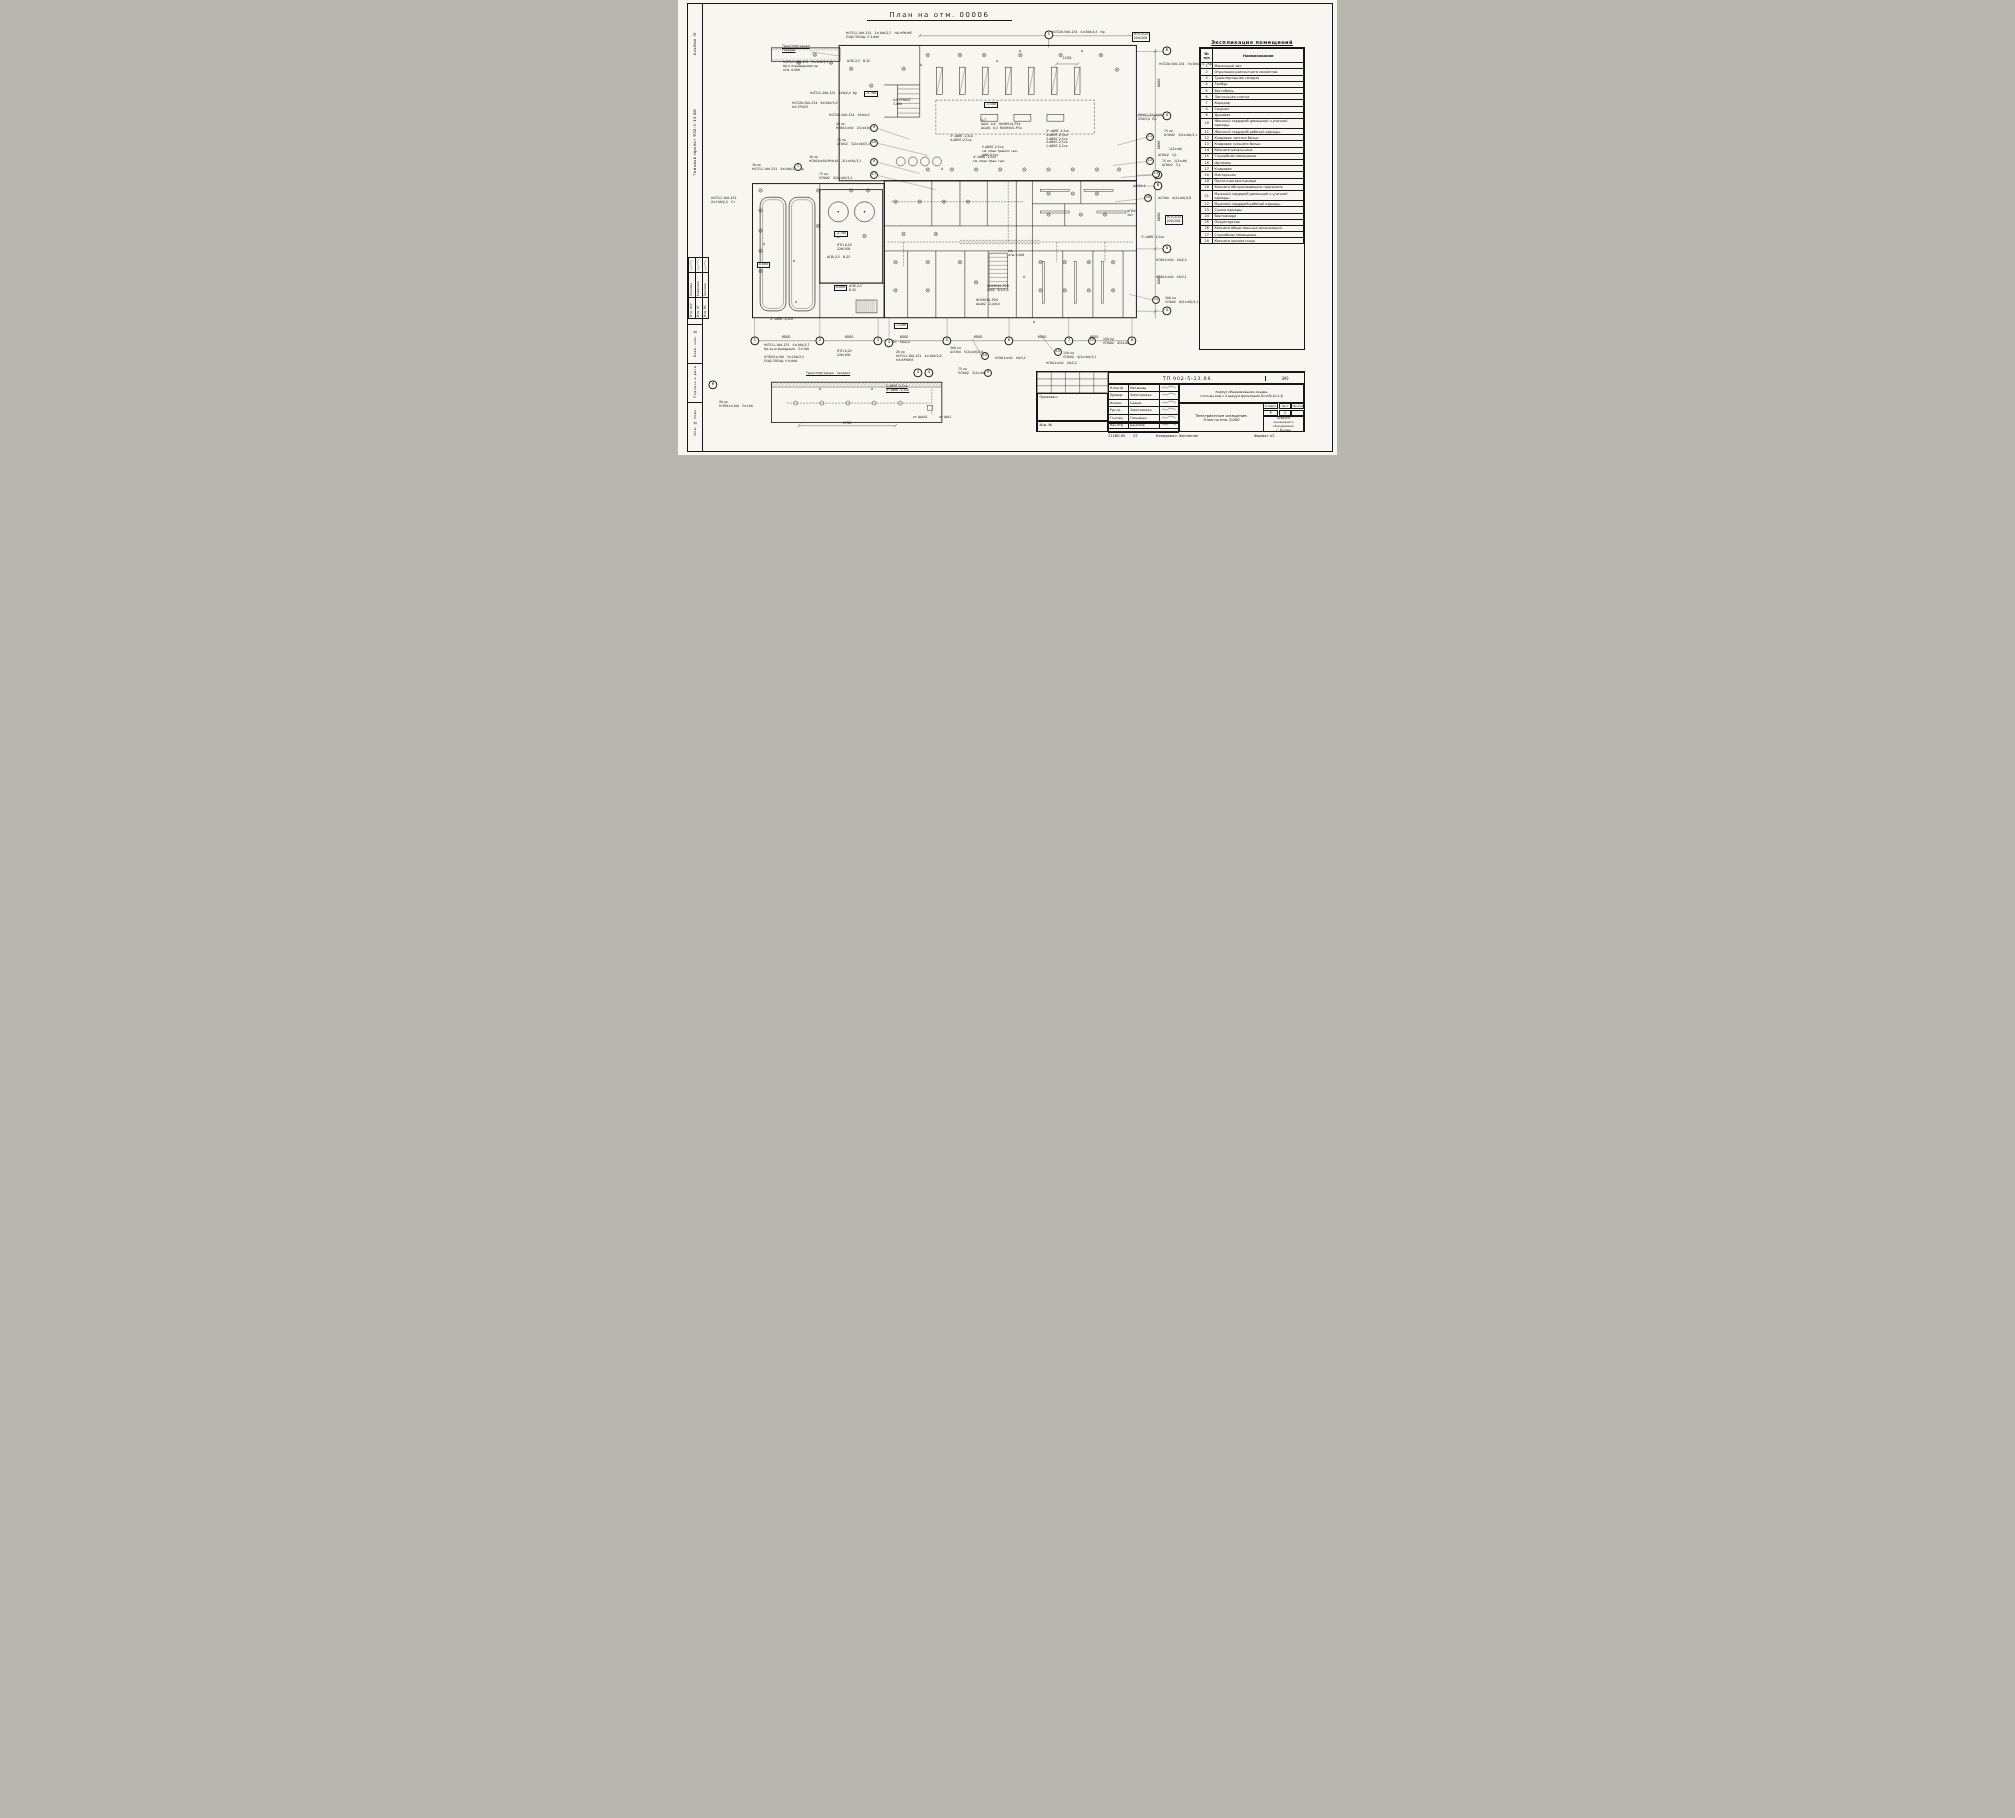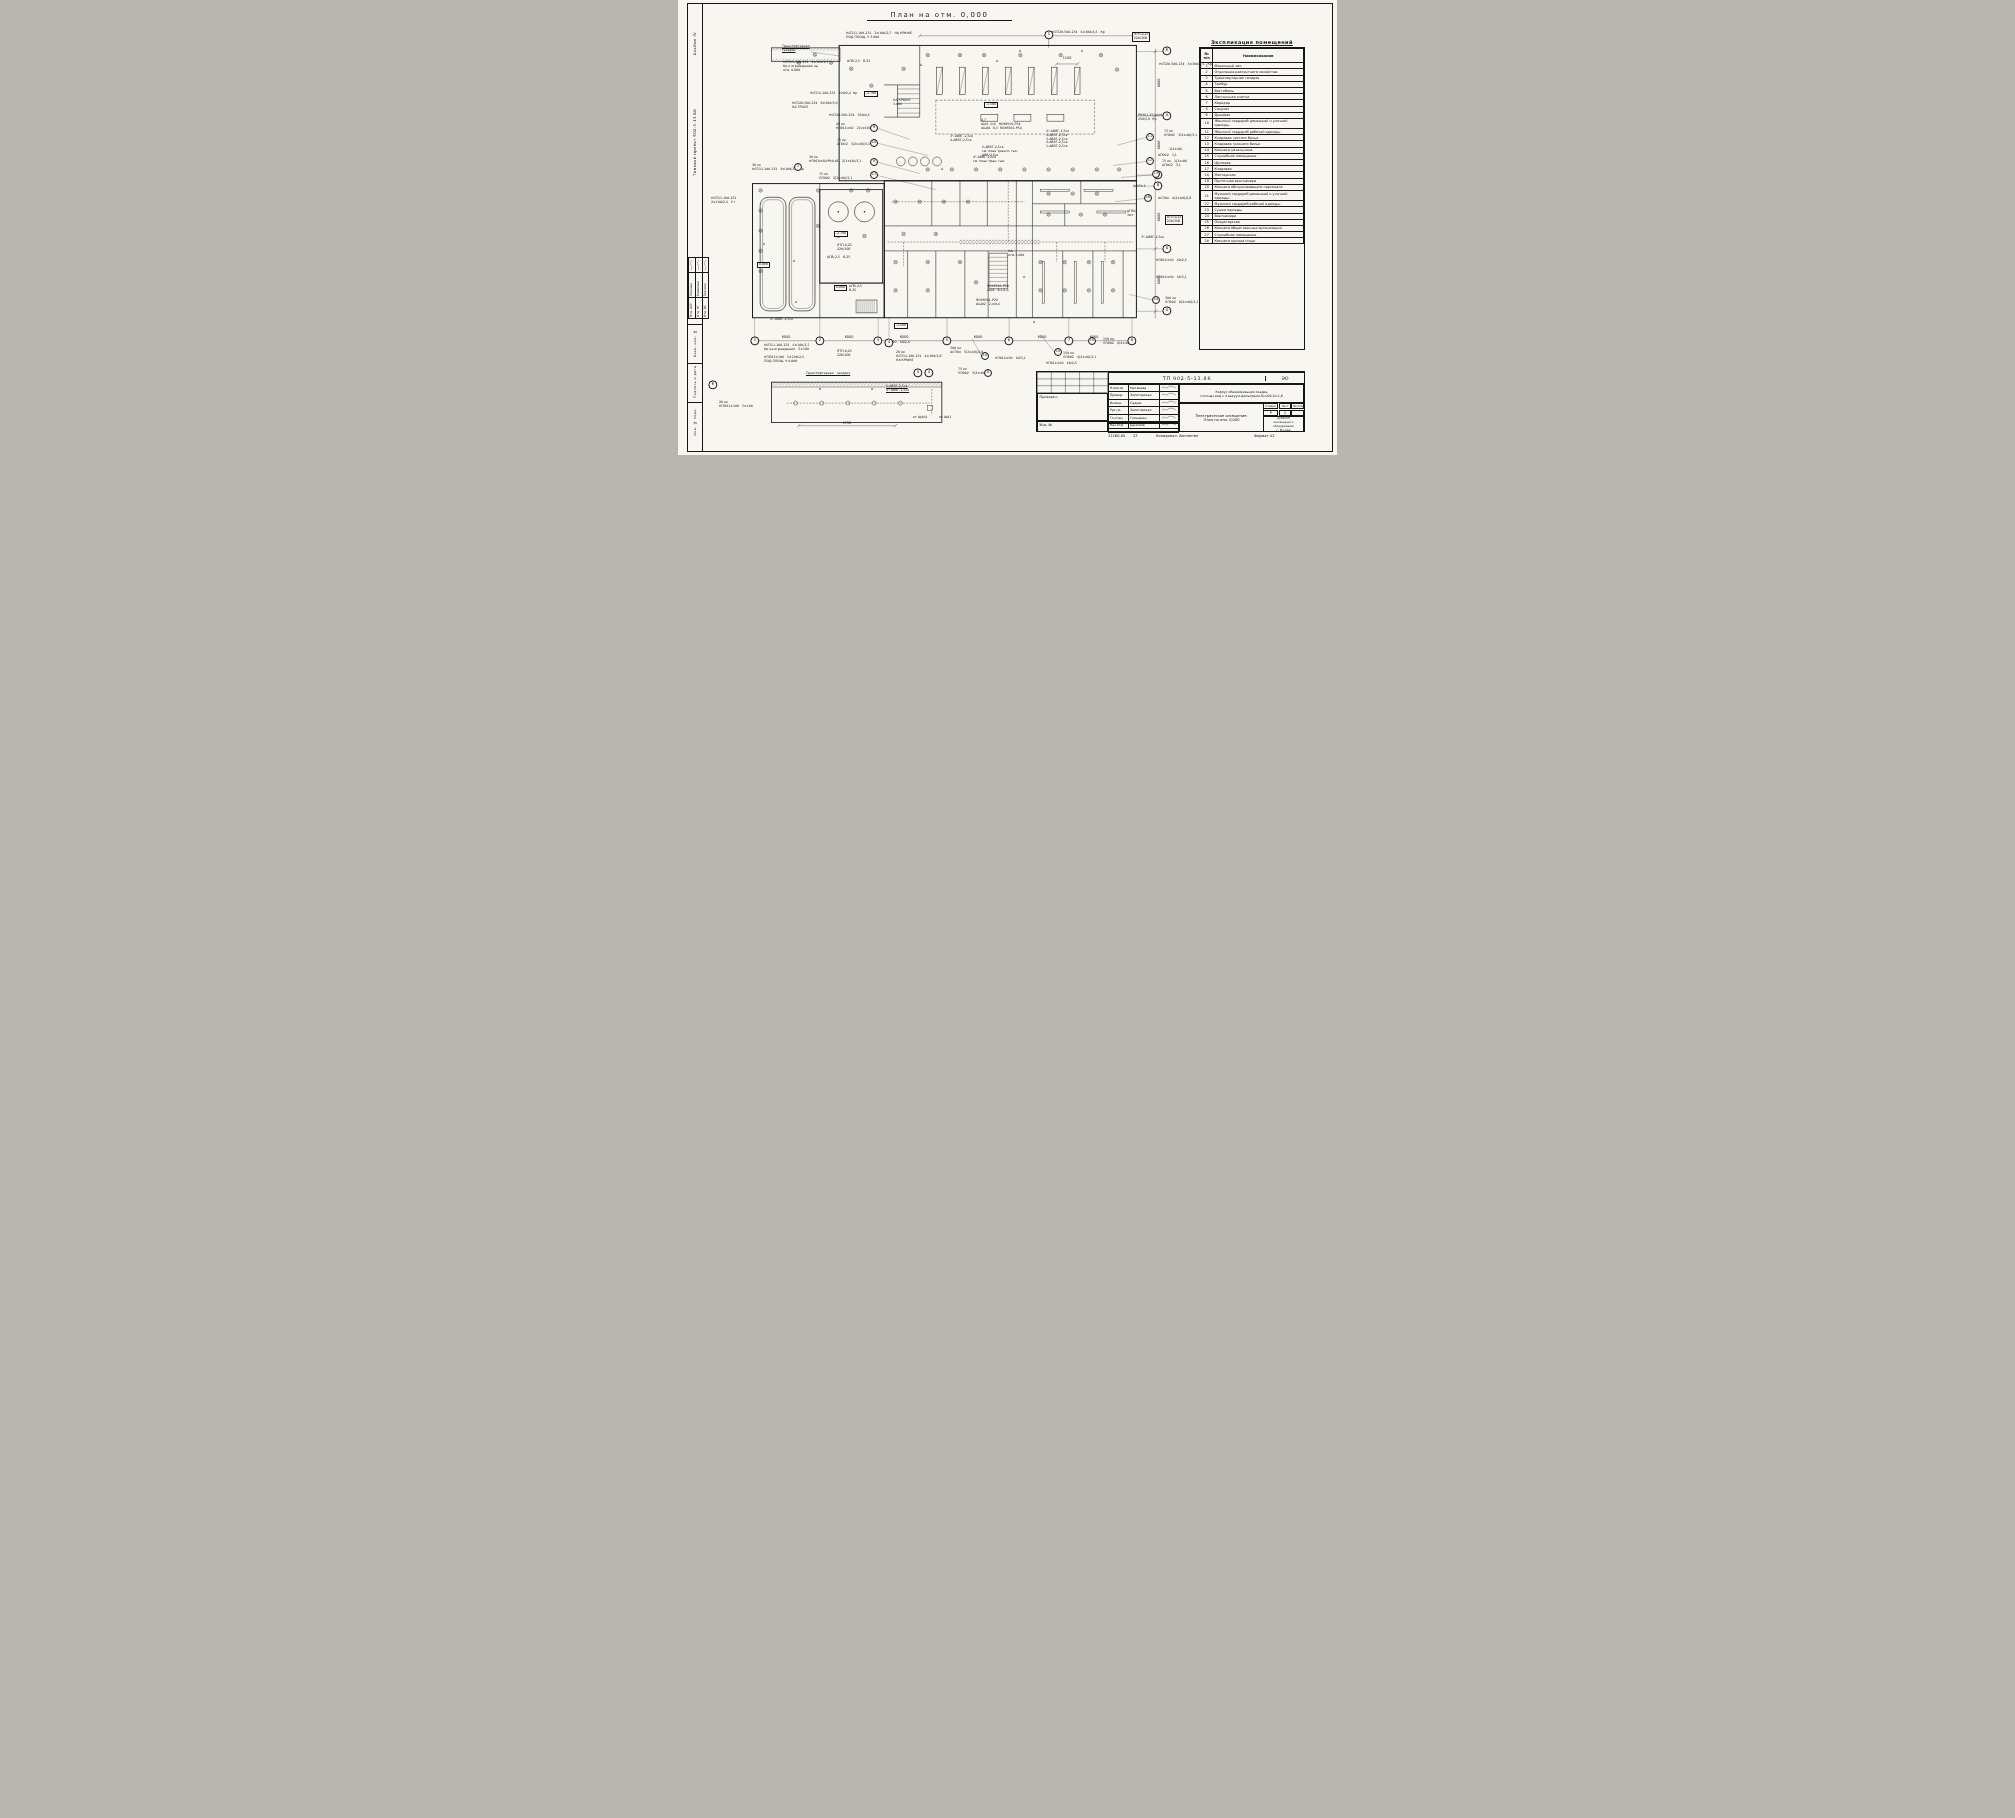--- a/index.html
+++ b/index.html
@@ -400,21 +400,21 @@
   <div class="vlab" style="top:326px;height:36px;font-size:3.2px">
     <span class="vtext">Взам. инв. №</span>
     </div>
   <div class="vlab" style="top:364px;height:37px;font-size:3.2px">
     <span class="vtext">Подпись и дата</span>
     </div>
   <div class="vlab" style="top:403px;height:37px;font-size:3.2px">
     <span class="vtext">Инв. № подл.</span>
     </div>
 
-  <div class="main-title">План  на  отм.  0,000</div>
+  <div class="main-title">План  на  отм.  00006</div>
 
   <div id="ann-layer">
       <div class="ann" style="left: 168px; top: 32px;">НСП11-100-231   2×100/2,7   НА КРЮКЕ
 ПОД ПЛОЩ. У 3.000</div>
       <div class="ann" style="left: 374px; top: 31px;">НСП20-500-234   6×300/4,5   Кр</div>
       <div class="ann bx" style="left: 454px; top: 32px;">ЯТП-0,25
 220/36В</div>
       <div class="ann u" style="left: 104px; top: 45px;">Транспортерная
 галерея</div>
       <div class="ann" style="left: 105px; top: 61px;">НСП11-100-231   2×100/2,7

